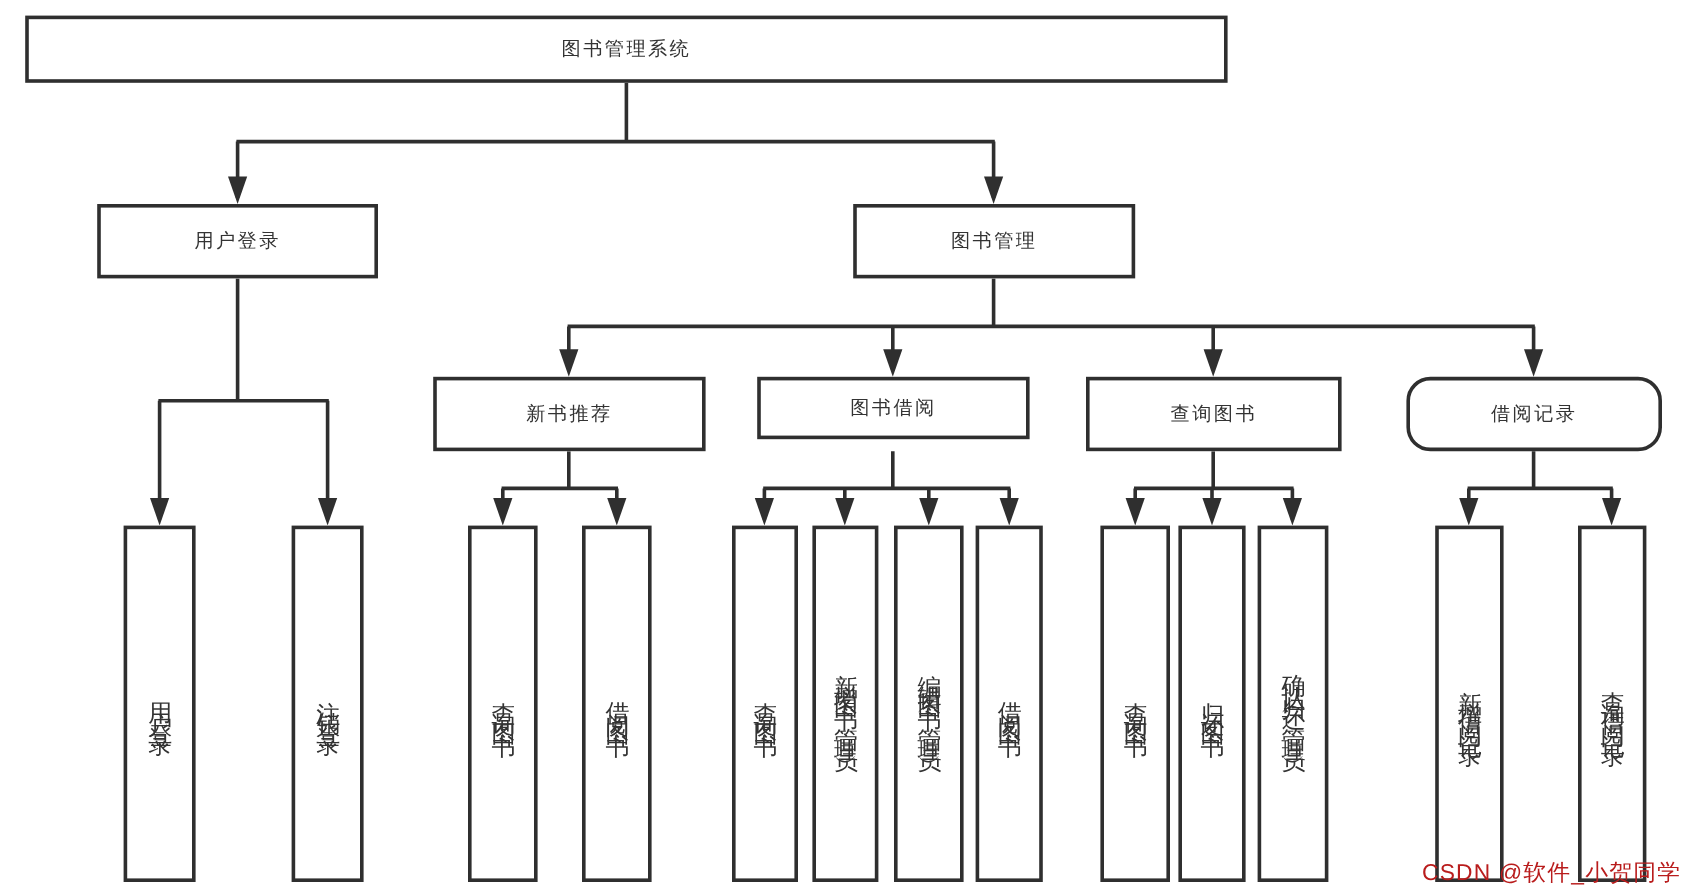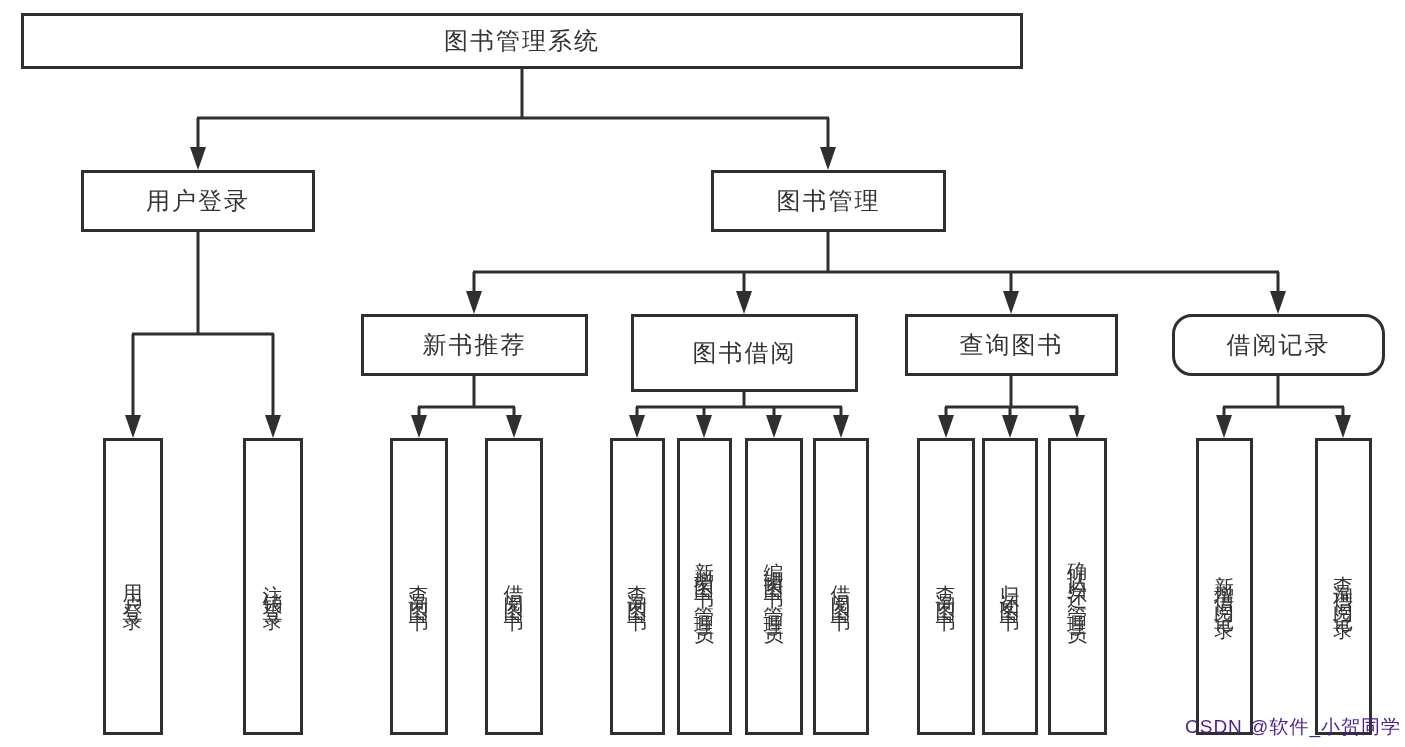--- a/index.html
+++ b/index.html
@@ -11,32 +11,32 @@
   #canvas{position:relative;width:1405px;height:747px;background:#ffffff;}
   #connectors{position:absolute;left:0;top:0;width:1405px;height:747px;}
   .box{
     position:absolute;
     box-sizing:border-box;
     border:3px solid #2f2f2f;
     background:#ffffff;
     display:flex;align-items:center;justify-content:center;
     color:#333333;
   }
-  .h{font-size:24px;letter-spacing:2px;white-space:nowrap;}
+  .h{font-size:16px;letter-spacing:2px;white-space:nowrap;}
   .v{
     writing-mode:vertical-rl;
     font-size:20px;
     letter-spacing:9px;
     top:438px;height:297px;
     line-height:1;
   }
   .watermark{
     position:absolute;left:1185px;top:714px;
     font-size:19px;letter-spacing:1px;
-    color:#4c1d95;z-index:5;white-space:nowrap;
+    color:#b91c1c;z-index:5;white-space:nowrap;
   }
 </style>
 </head>
 <body>
 
 <div id="canvas">
 
   <svg id="connectors" viewBox="0 0 1405 747" xmlns="http://www.w3.org/2000/svg">
     <g stroke="#2f2f2f" stroke-width="3" fill="none">
       <path d="M522 69 V118 M197 118 H829 M198 118 V165 M828 118 V165"></path>
@@ -69,21 +69,21 @@
       <polygon points="1335,415 1351,415 1343,438"></polygon>
     </g>
   </svg>
 
   <div class="box h" style="left:21px;top:13px;width:1002px;height:56px;">图书管理系统</div>
 
   <div class="box h" style="left:81px;top:170px;width:234px;height:62px;">用户登录</div>
   <div class="box h" style="left:711px;top:170px;width:235px;height:62px;">图书管理</div>
 
   <div class="box h" style="left:361px;top:314px;width:227px;height:62px;">新书推荐</div>
-  <div class="box h" style="left:631px;top:314px;width:227px;height:78px;">图书借阅</div>
+  <div class="box h" style="left:631px;top:314px;width:227px;height:52px;">图书借阅</div>
   <div class="box h" style="left:905px;top:314px;width:213px;height:62px;">查询图书</div>
   <div class="box h" style="left:1172px;top:314px;width:213px;height:62px;border-radius:20px;">借阅记录</div>
 
   <div class="box v" style="left:103px;width:60px;">用户登录</div>
   <div class="box v" style="left:243px;width:60px;">注销登录</div>
 
   <div class="box v" style="left:390px;width:58px;">查询图书</div>
   <div class="box v" style="left:485px;width:58px;">借阅图书</div>
 
   <div class="box v" style="left:610px;width:55px;">查询图书</div>

